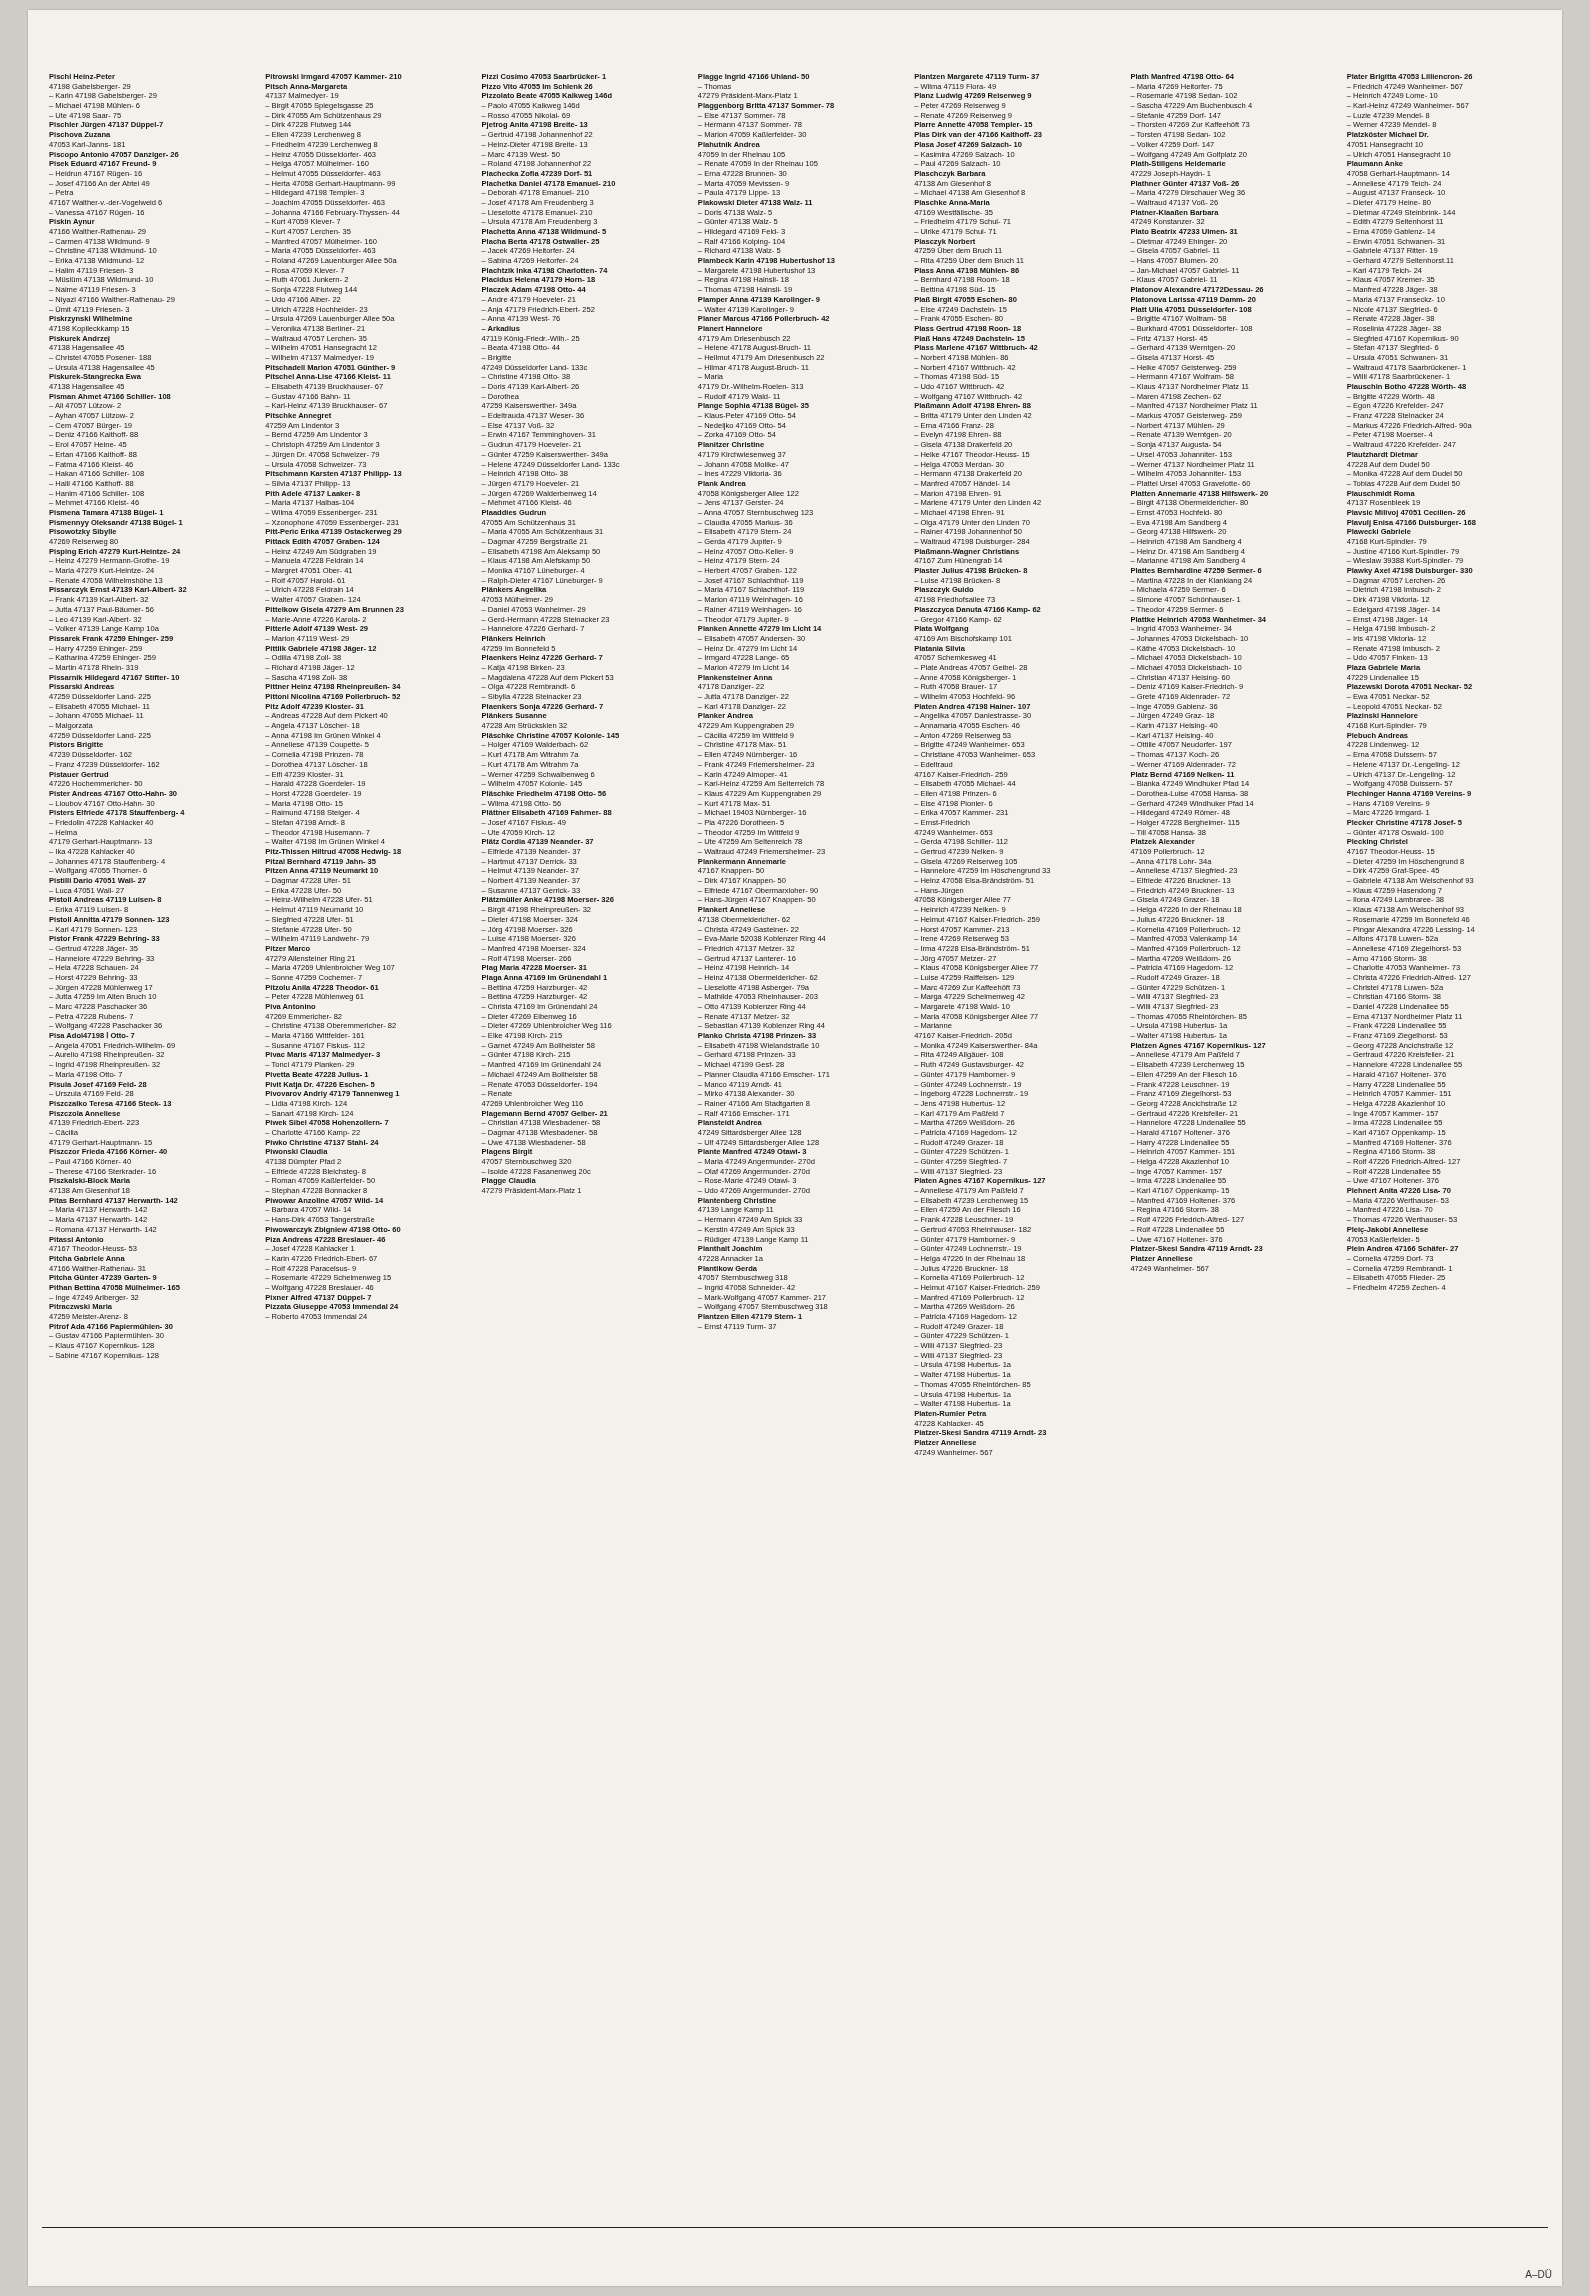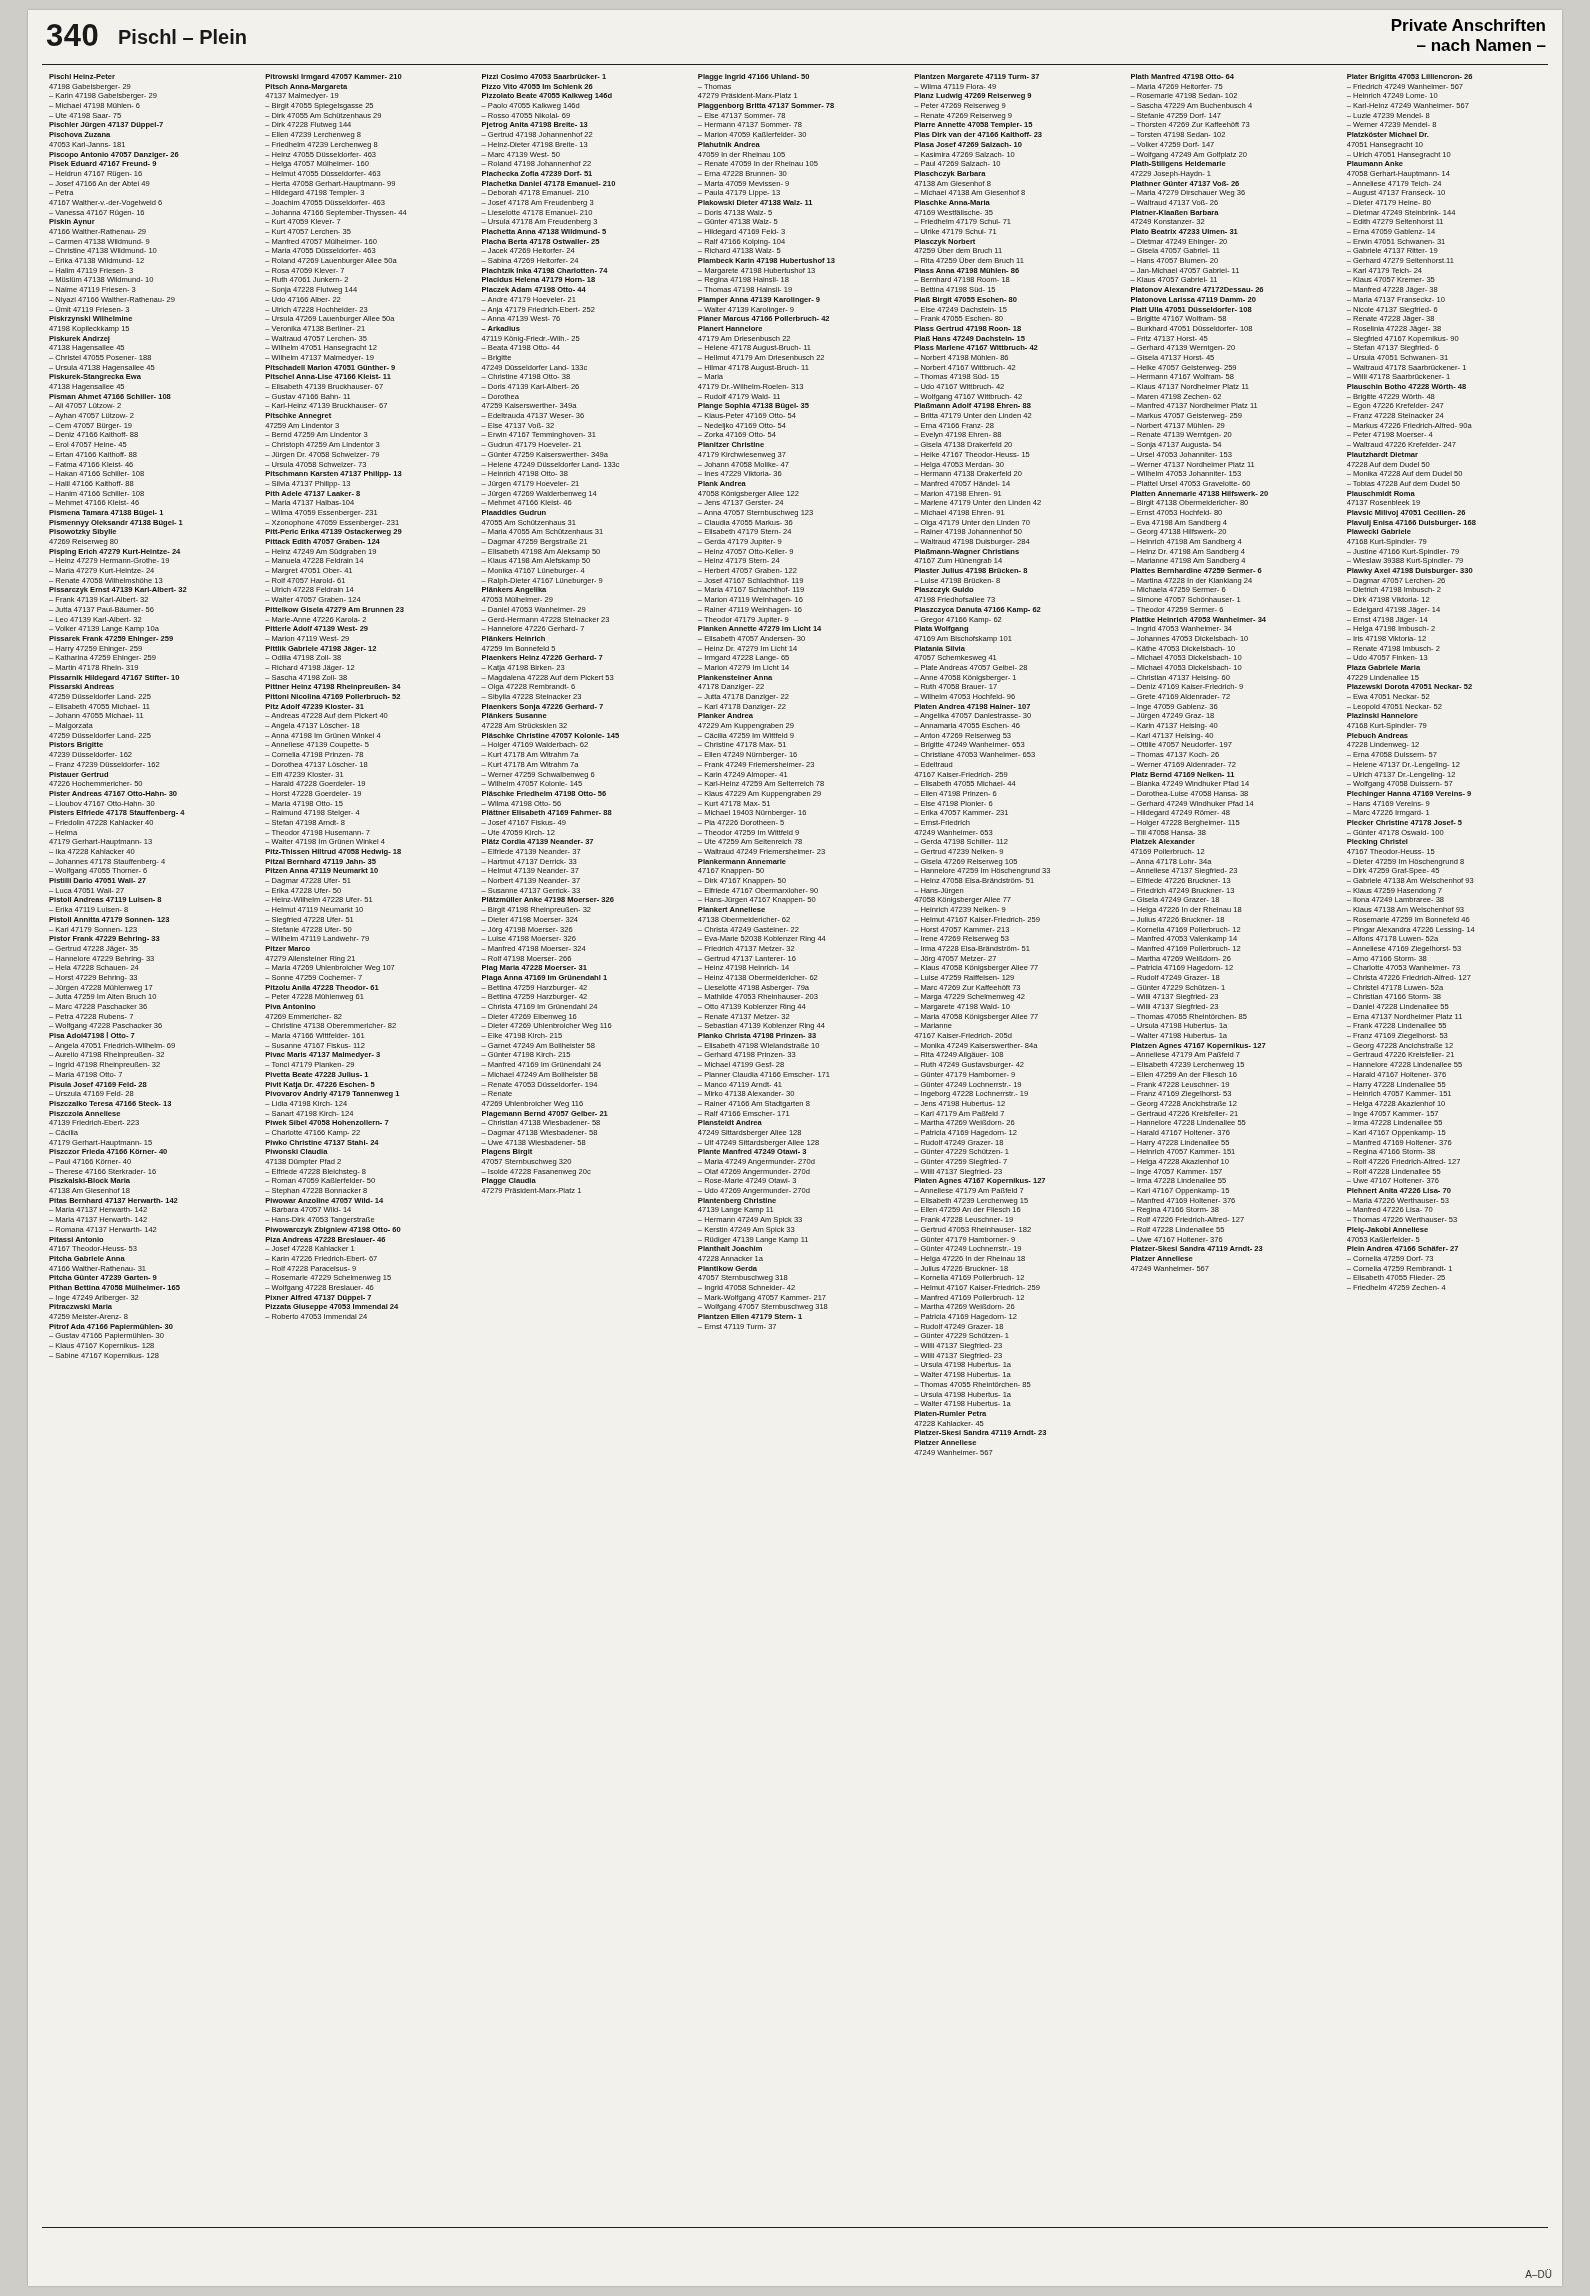--- a/index.html
+++ b/index.html
@@ -76,29 +76,20 @@
   .footer-code{
     position:absolute; right:10px; bottom:6px;
     font-size:10px; color:#333;
   }
 </style>
 </head>
 <body>
 
 <div class="page">
 
-  <div class="header">
-    <div class="folio">340</div>
-    <div class="header-range">Pischl – Plein</div>
-    <div class="header-right">
-      <div class="l1">Private Anschriften</div>
-      <div class="l2">– nach Namen –</div>
-    </div>
-    <div class="rule"></div>
-  </div>
 
   <div class="columns">
       <div class="col">
         <div class="entry b">Pischl Heinz-Peter</div>
         <div class="entry cont">47198 Gabelsberger- 29</div>
         <div class="entry cont">– Karin 47198 Gabelsberger- 29</div>
         <div class="entry cont">– Michael 47198 Mühlen- 6</div>
         <div class="entry cont">– Ute 47198 Saar- 75</div>
         <div class="entry b">Pischler Jürgen 47137 Düppel-7</div>
         <div class="entry b">Pischova Zuzana</div>
@@ -237,21 +228,21 @@
         <div class="entry cont">– Dirk 47055 Am Schützenhaus 29</div>
         <div class="entry cont">– Dirk 47228 Flutweg 144</div>
         <div class="entry cont">– Ellen 47239 Lerchenweg 8</div>
         <div class="entry cont">– Friedhelm 47239 Lerchenweg 8</div>
         <div class="entry cont">– Heinz 47055 Düsseldorfer- 463</div>
         <div class="entry cont">– Helga 47057 Mülheimer- 160</div>
         <div class="entry cont">– Helmut 47055 Düsseldorfer- 463</div>
         <div class="entry cont">– Herta 47058 Gerhart-Hauptmann- 99</div>
         <div class="entry cont">– Hildegard 47198 Templer- 3</div>
         <div class="entry cont">– Joachim 47055 Düsseldorfer- 463</div>
-        <div class="entry cont">– Johanna 47166 September-Thyssen- 44</div>
+        <div class="entry cont">– Johanna 47166 February-Thyssen- 44</div>
         <div class="entry cont">– Kurt 47059 Klever- 7</div>
         <div class="entry cont">– Kurt 47057 Lerchen- 35</div>
         <div class="entry cont">– Manfred 47057 Mülheimer- 160</div>
         <div class="entry cont">– Maria 47055 Düsseldorfer- 463</div>
         <div class="entry cont">– Roland 47269 Lauenburger Allee 50a</div>
         <div class="entry cont">– Rosa 47059 Klever- 7</div>
         <div class="entry cont">– Ruth 47061 Junkern- 2</div>
         <div class="entry cont">– Sonja 47228 Flutweg 144</div>
         <div class="entry cont">– Udo 47166 Alber- 22</div>
         <div class="entry cont">– Ulrich 47228 Hochheider- 23</div>

